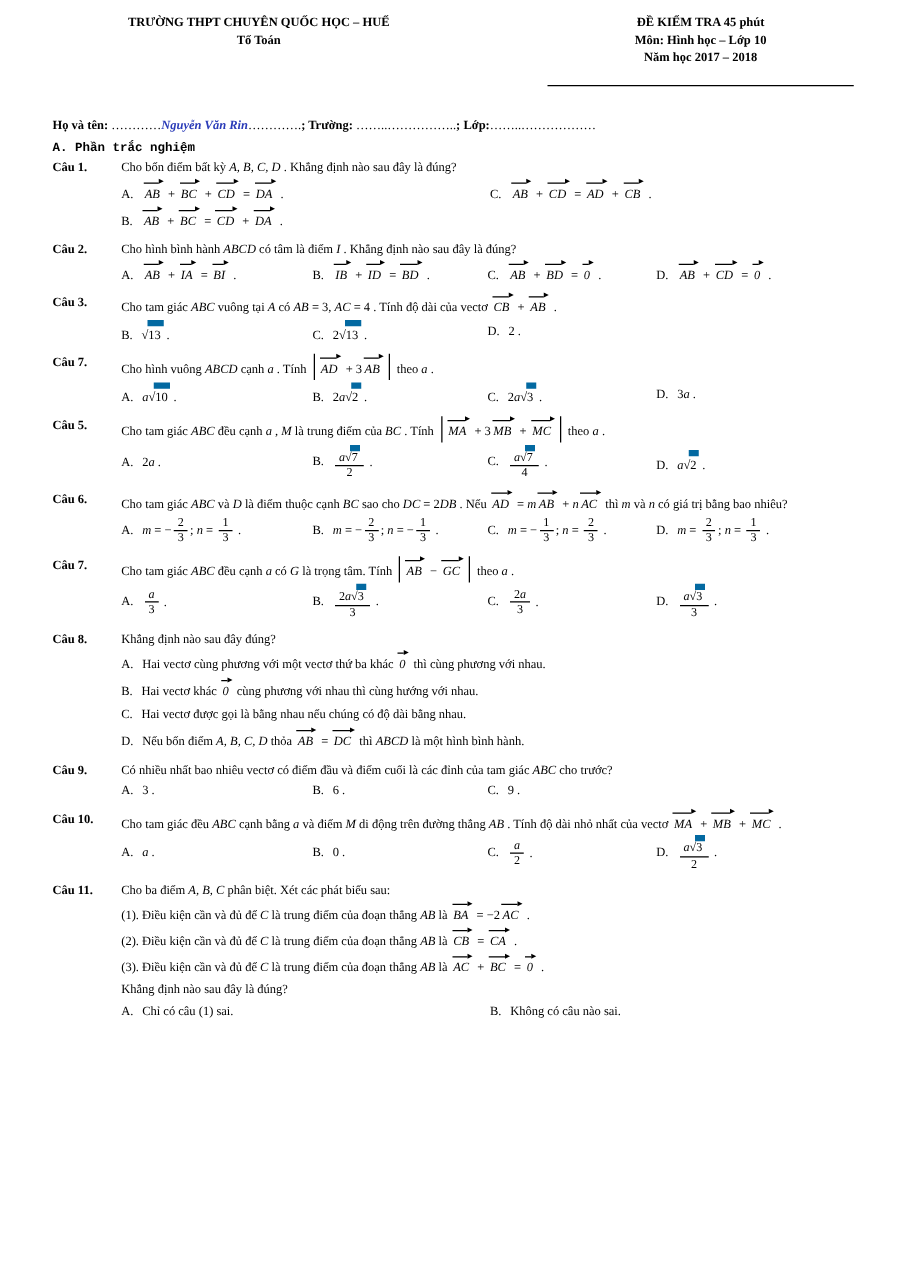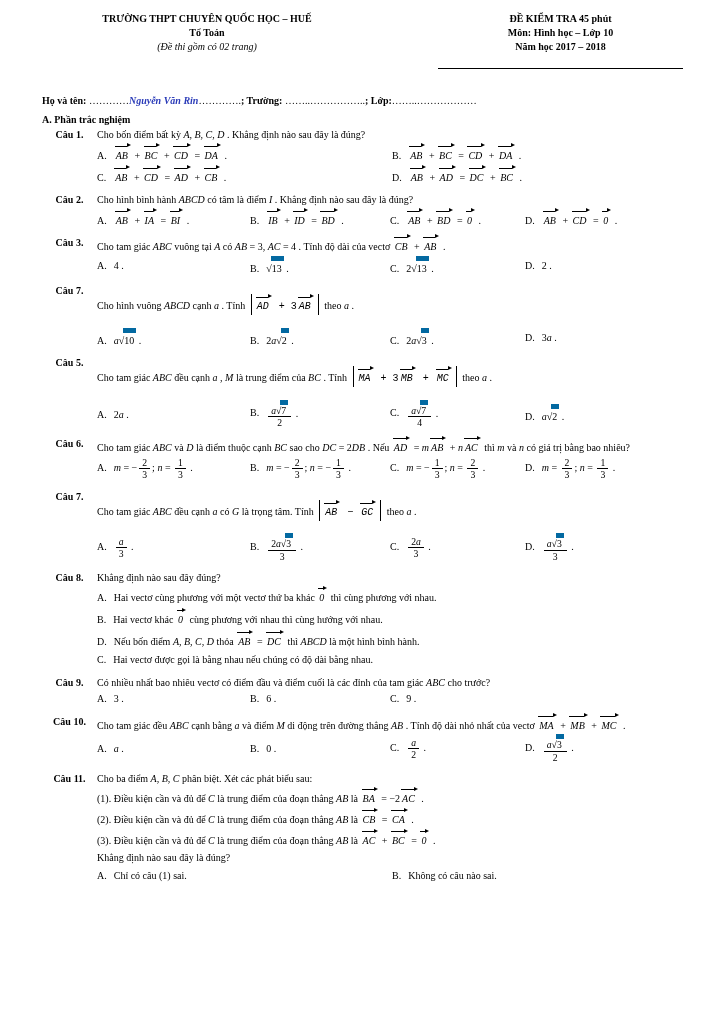--- a/index.html
+++ b/index.html
@@ -7,55 +7,54 @@
   .page{box-sizing:border-box;width:725px;height:1024px;padding:12px 42px 6px 42px;
         font-family:"Liberation Serif","DejaVu Serif",serif;font-size:10px;color:#000;line-height:1.5;}
   .b{font-weight:bold;}
   .i{font-style:italic;}
   .hdr{display:flex;justify-content:space-between;text-align:center;}
   .hdr-left{width:330px;line-height:1.4;}
   .hdr-right{width:245px;line-height:1.4;}
   .year{border-bottom:1.4px solid #000;padding-bottom:14px;}
   .student-line{margin-top:24px;white-space:nowrap;overflow:hidden;}
   .handwritten{font-style:italic;font-weight:bold;}
-  .section-title{margin-top:4px;}
+  .section-title{margin-top:4px;font-family:Liberation Mono, monospace;}
   .question{margin-bottom:6px;}
   .q-row{display:flex;}
-  .q-label{flex:0 0 55px;font-weight:bold;text-align:center;}
+  .q-label{flex:0 0 55px;font-weight:bold;}
   .q-body{flex:1;}
   .q-line{margin-left:55px;padding:1px 0;}
   .q-opts{margin-left:55px;}
   .opts-row4{display:grid;grid-template-columns:153px 140px 135px 1fr;align-items:center;}
   .opts-cols2{display:grid;grid-template-columns:295px 1fr;}
   .opts-stack .opt{display:block;}
   .opt{padding:1.5px 0;}
   .opt-key{margin-right:7px;}
   .mi{font-style:italic;}
   .vec{font-style:italic;position:relative;display:inline-block;padding:4px 3px 0 1px;margin:0 1px;}
   .vec::before{content:"";position:absolute;top:2px;left:0;right:4px;border-top:1.2px solid #000;}
   .vec::after{content:"";position:absolute;top:-0.6px;right:0;width:0;height:0;
               border-left:4.5px solid #000;border-top:2.6px solid transparent;border-bottom:2.6px solid transparent;}
   .sqrt{white-space:nowrap;display:inline-block;}
   .rsign{display:inline-block;}
   .rad{display:inline-block;border-top:5px solid #0369a1;padding:0 2px 0 1px;margin-left:-1px;}
   .frac{display:inline-block;vertical-align:middle;text-align:center;margin:0 2px;line-height:1.2;font-size:0.97em;}
   .frac .num{display:block;border-bottom:1px solid #000;padding:0 3px;}
   .frac .den{display:block;padding:0 3px;}
-  .abs{display:inline-block;border-left:1.2px solid #000;border-right:1.2px solid #000;padding:1px 3px;margin:11px 3px;font-family:Liberation Mono, monospace;}
+  .abs{display:inline-block;border-left:1.2px solid #000;border-right:1.2px solid #000;padding:1px 3px;margin:0 3px;}
 </style>
 </head>
 <body>
 
 <div class="page">
 
   <header class="hdr">
     <div class="hdr-left">
       <div class="b">TRƯỜNG THPT CHUYÊN QUỐC HỌC – HUẾ</div>
       <div class="b">Tổ Toán</div>
-      <div class="i">(Đề thi gồm có 02 trang)</div>
     </div>
     <div class="hdr-right">
       <div class="b">ĐỀ KIỂM TRA 45 phút</div>
       <div class="b">Môn: Hình học – Lớp 10</div>
       <div class="b year">Năm học 2017 – 2018</div>
     </div>
   </header>
 
   <div class="student-line">
     <span class="b">Họ và tên: </span><span>…………</span><span class="handwritten" style="color: rgb(42, 59, 184);">Nguyễn Văn Rin</span><span>………….</span><span class="b">; Trường: </span><span>……..……………..</span><span class="b">; Lớp:</span><span>……..………………</span>
@@ -64,44 +63,42 @@
   <div class="section-title b">A. Phần trắc nghiệm</div>
 
   <main id="questions">
       <div class="question">
         <div class="q-row">
           <span class="q-label">Câu 1.</span>
           <div class="q-body"><span>Cho bốn điểm bất kỳ </span><span class="mi">A, B, C, D</span><span> . Khẳng định nào sau đây là đúng?</span></div>
         </div>
         <div class="q-opts opts-cols2">
           <div class="opt"><span class="opt-key">A.</span><span class="vec">AB</span><span> + </span><span class="vec">BC</span><span> + </span><span class="vec">CD</span><span> = </span><span class="vec">DA</span><span> .</span></div>
+          <div class="opt"><span class="opt-key">C.</span><span class="vec">AB</span><span> + </span><span class="vec">CD</span><span> = </span><span class="vec">AD</span><span> + </span><span class="vec">CB</span><span> .</span></div>
           <div class="opt"><span class="opt-key">B.</span><span class="vec">AB</span><span> + </span><span class="vec">BC</span><span> = </span><span class="vec">CD</span><span> + </span><span class="vec">DA</span><span> .</span></div>
-          <div class="opt"><span class="opt-key">C.</span><span class="vec">AB</span><span> + </span><span class="vec">CD</span><span> = </span><span class="vec">AD</span><span> + </span><span class="vec">CB</span><span> .</span></div>
-          <div class="opt"><span class="opt-key">D.</span><span class="vec">AB</span><span> + </span><span class="vec">AD</span><span> = </span><span class="vec">DC</span><span> + </span><span class="vec">BC</span><span> .</span></div>
         </div>
       </div>
       <div class="question">
         <div class="q-row">
           <span class="q-label">Câu 2.</span>
           <div class="q-body"><span>Cho hình bình hành </span><span class="mi">ABCD</span><span> có tâm là điểm </span><span class="mi">I</span><span> . Khẳng định nào sau đây là đúng?</span></div>
         </div>
         <div class="q-opts opts-row4">
           <div class="opt"><span class="opt-key">A.</span><span class="vec">AB</span><span> + </span><span class="vec">IA</span><span> = </span><span class="vec">BI</span><span> .</span></div>
           <div class="opt"><span class="opt-key">B.</span><span class="vec">IB</span><span> + </span><span class="vec">ID</span><span> = </span><span class="vec">BD</span><span> .</span></div>
           <div class="opt"><span class="opt-key">C.</span><span class="vec">AB</span><span> + </span><span class="vec">BD</span><span> = </span><span class="vec">0</span><span> .</span></div>
           <div class="opt"><span class="opt-key">D.</span><span class="vec">AB</span><span> + </span><span class="vec">CD</span><span> = </span><span class="vec">0</span><span> .</span></div>
         </div>
       </div>
       <div class="question">
         <div class="q-row">
           <span class="q-label">Câu 3.</span>
           <div class="q-body"><span>Cho tam giác </span><span class="mi">ABC</span><span> vuông tại </span><span class="mi">A</span><span> có </span><span class="mi">AB</span><span> = 3, </span><span class="mi">AC</span><span> = 4 . Tính độ dài của vectơ </span><span class="vec">CB</span><span> + </span><span class="vec">AB</span><span> .</span></div>
         </div>
         <div class="q-opts opts-row4">
-          <div class="opt"><span class="opt-key">A.</span><span>4 .</span></div>
           <div class="opt"><span class="opt-key">B.</span><span class="sqrt"><span class="rsign">√</span><span class="rad">13</span></span><span> .</span></div>
           <div class="opt"><span class="opt-key">C.</span><span>2</span><span class="sqrt"><span class="rsign">√</span><span class="rad">13</span></span><span> .</span></div>
           <div class="opt"><span class="opt-key">D.</span><span>2 .</span></div>
         </div>
       </div>
       <div class="question">
         <div class="q-row">
           <span class="q-label">Câu 7.</span>
           <div class="q-body"><span>Cho hình vuông </span><span class="mi">ABCD</span><span> cạnh </span><span class="mi">a</span><span> . Tính </span><span class="abs"><span class="vec">AD</span><span> + 3</span><span class="vec">AB</span></span><span> theo </span><span class="mi">a</span><span> .</span></div>
         </div>
@@ -149,22 +146,22 @@
         </div>
       </div>
       <div class="question">
         <div class="q-row">
           <span class="q-label">Câu 8.</span>
           <div class="q-body"><span>Khẳng định nào sau đây đúng?</span></div>
         </div>
         <div class="q-opts opts-stack">
           <div class="opt"><span class="opt-key">A.</span><span>Hai vectơ cùng phương với một vectơ thứ ba khác </span><span class="vec">0</span><span> thì cùng phương với nhau.</span></div>
           <div class="opt"><span class="opt-key">B.</span><span>Hai vectơ khác </span><span class="vec">0</span><span> cùng phương với nhau thì cùng hướng với nhau.</span></div>
+          <div class="opt"><span class="opt-key">C.</span><span>Hai vectơ được gọi là bằng nhau nếu chúng có độ dài bằng nhau.</span></div>
           <div class="opt"><span class="opt-key">D.</span><span>Nếu bốn điểm </span><span class="mi">A, B, C, D</span><span> thỏa </span><span class="vec">AB</span><span> = </span><span class="vec">DC</span><span> thì </span><span class="mi">ABCD</span><span> là một hình bình hành.</span></div>
-          <div class="opt"><span class="opt-key">C.</span><span>Hai vectơ được gọi là bằng nhau nếu chúng có độ dài bằng nhau.</span></div>
         </div>
       </div>
       <div class="question">
         <div class="q-row">
           <span class="q-label">Câu 9.</span>
           <div class="q-body"><span>Có nhiều nhất bao nhiêu vectơ có điểm đầu và điểm cuối là các đỉnh của tam giác </span><span class="mi">ABC</span><span> cho trước?</span></div>
         </div>
         <div class="q-opts opts-row4">
           <div class="opt"><span class="opt-key">A.</span><span>3 .</span></div>
           <div class="opt"><span class="opt-key">B.</span><span>6 .</span></div>

